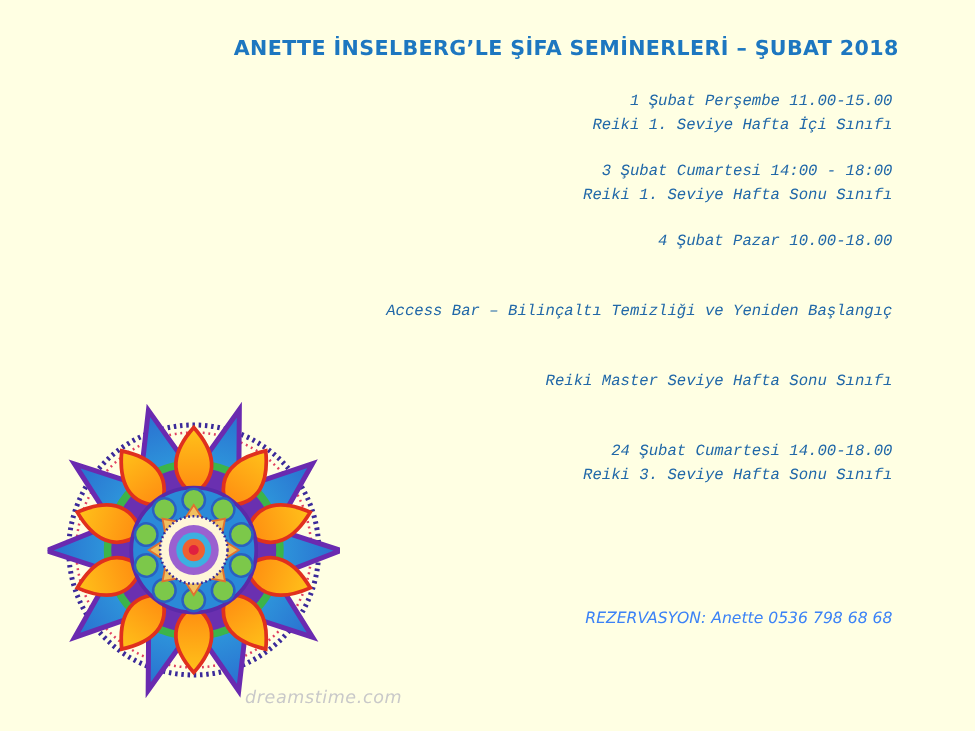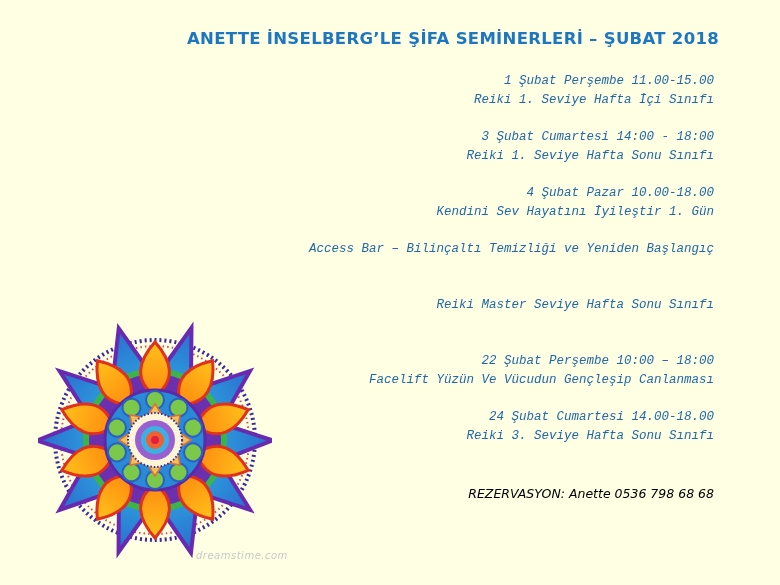--- a/index.html
+++ b/index.html
@@ -16,58 +16,53 @@
   }
   .schedule {
     position:absolute; right:66px; top:72px;
     text-align:right; color:#2168a8;
     font-size:12.5px; font-style:italic;font-family:Liberation Mono, monospace;
   }
   .event { height:56px; }
   .event .line { height:19px; line-height:19px; white-space:nowrap; }
   .reservation {
     position:absolute; right:66px; top:484px;
-    color:#000000; font-size:12.5px; font-style:italic;
+    color:#3b82f6; font-size:12.5px; font-style:italic;
     white-space:nowrap; line-height:19px;
   }
   .mandala {
     position:absolute; left:38px; top:320px; width:234px; height:240px;
   }
   .watermark {
     position:absolute; left:196px; top:550px;
-    font-size:10px; color:#c9c9c9; font-style:italic; letter-spacing:0.5px;
+    font-size:14px; color:#c9c9c9; font-style:italic; letter-spacing:0.5px;
   }
 </style>
 </head>
 <body>
 
 <div class="title">ANETTE İNSELBERG’LE ŞİFA SEMİNERLERİ – ŞUBAT 2018</div>
 
 <div class="schedule">
   <div class="event">
     <div class="line">1 Şubat Perşembe  11.00-15.00</div>
     <div class="line">Reiki 1. Seviye Hafta İçi Sınıfı</div>
   </div>
   <div class="event">
     <div class="line">3 Şubat Cumartesi  14:00 - 18:00</div>
     <div class="line">Reiki 1. Seviye Hafta Sonu Sınıfı</div>
   </div>
   <div class="event">
     <div class="line">4 Şubat Pazar 10.00-18.00</div>
-    <div class="line">Kendini Sev Hayatını İyileştir 1. Gün</div>
   </div>
   <div class="event">
     <div class="line">Access Bar – Bilinçaltı Temizliği ve Yeniden Başlangıç</div>
   </div>
   <div class="event">
     <div class="line">Reiki Master Seviye Hafta Sonu Sınıfı</div>
-  </div>
-  <div class="event">
-    <div class="line">22 Şubat  Perşembe 10:00 – 18:00</div>
-    <div class="line">Facelift Yüzün Ve Vücudun Gençleşip Canlanması</div>
   </div>
   <div class="event">
     <div class="line">24 Şubat Cumartesi 14.00-18.00</div>
     <div class="line">Reiki 3. Seviye Hafta Sonu Sınıfı</div>
   </div>
 </div>
 
 <div class="reservation">REZERVASYON: Anette 0536 798 68 68</div>
 
 <div class="mandala">

